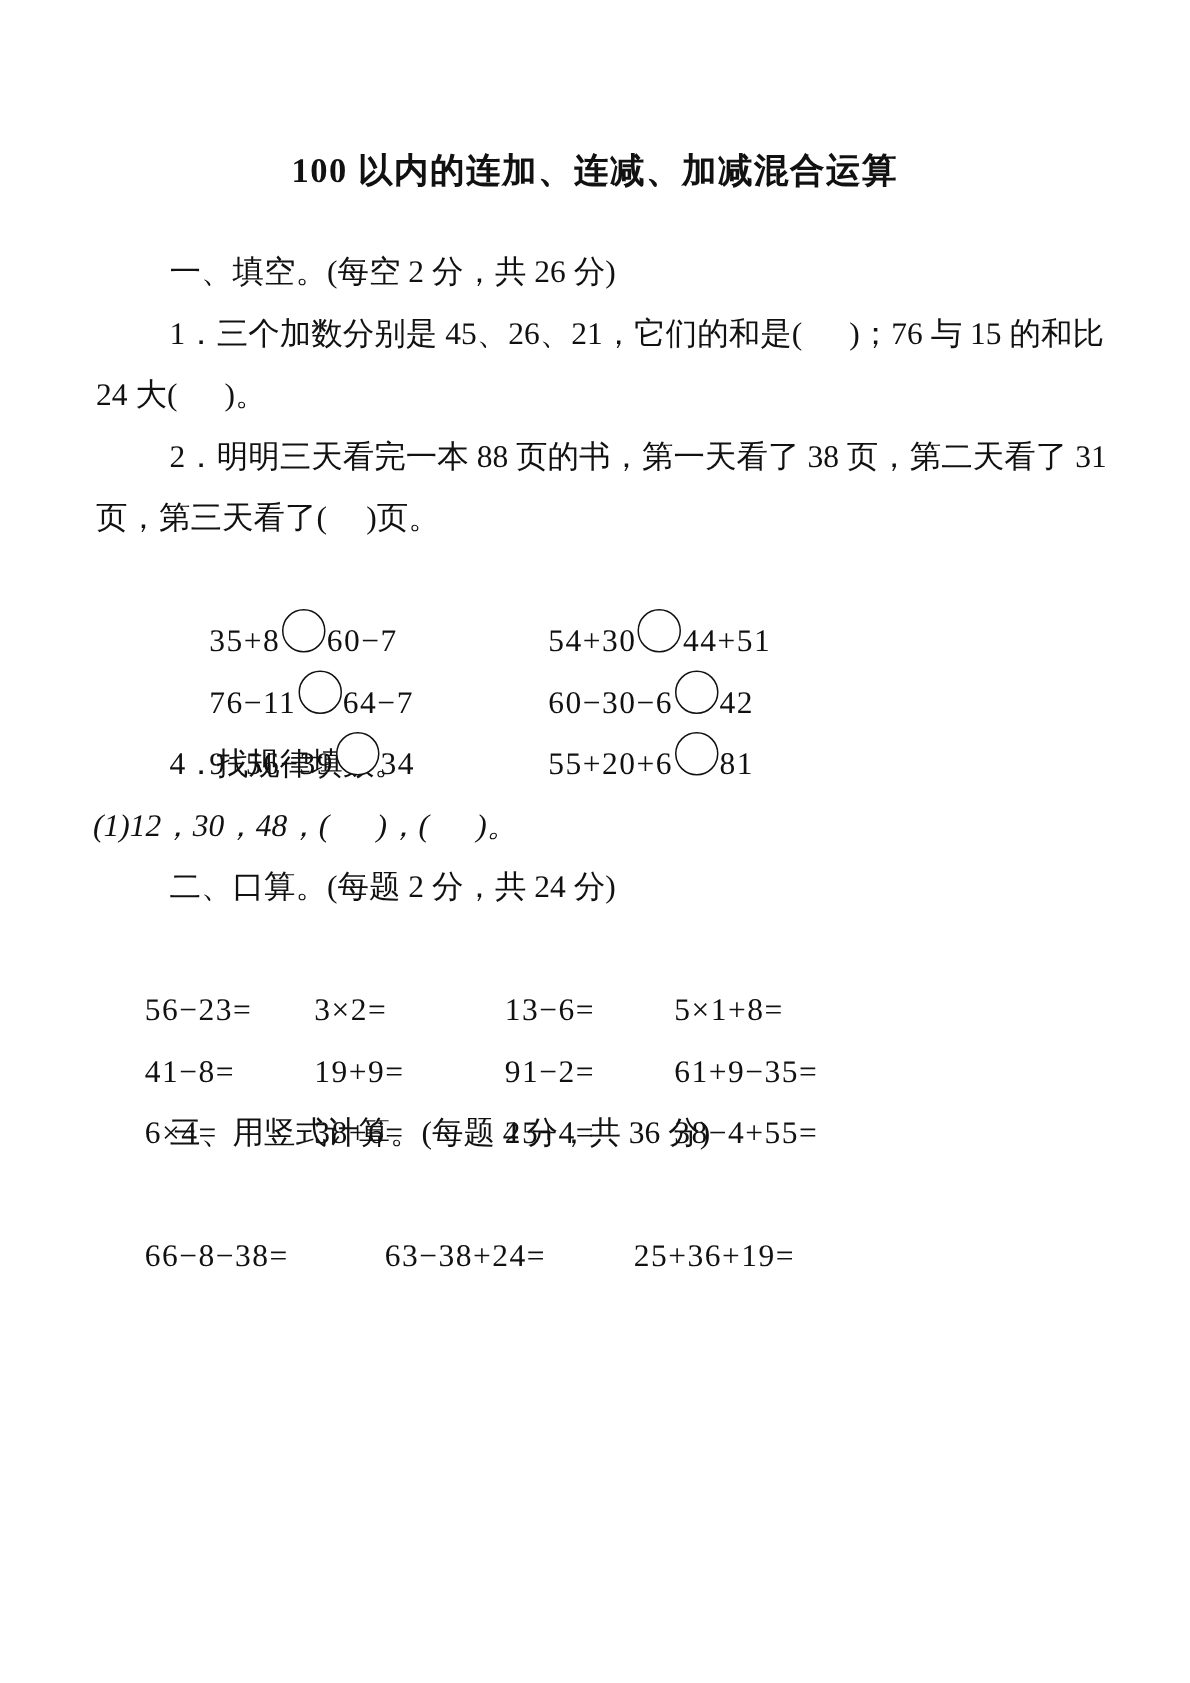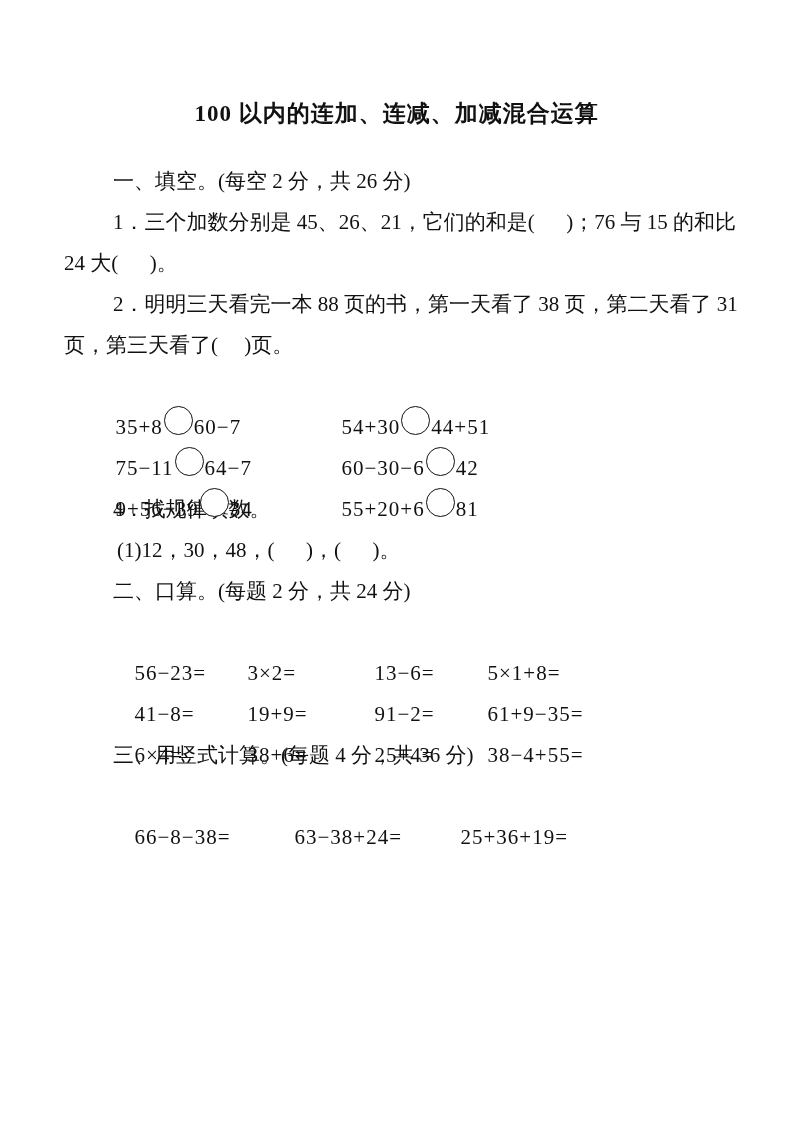--- a/index.html
+++ b/index.html
@@ -26,23 +26,23 @@
   }
   .content { margin-top: 32px; }
   .line {
     height: 41px;
     line-height: 41px;
     white-space: pre;
     overflow: visible;
   }
   .ind-heading { padding-left: 113px; }   
   .ind-cont    { padding-left: 64px; }   
-  .ind-sub     { padding-left: 117px; }   
-  .ind-expr    { padding-left: 84px; }   
-  .ind-calc    { padding-left: 103px; }   
+  .ind-sub     { padding-left: 62px; font-style: italic; }   
+  .ind-expr    { padding-left: 108px; }   
+  .ind-calc    { padding-left: 65px; }   
   .q3-heading  { margin-top: 9px; }
   .expr { letter-spacing: 1px; }
   .circle {
     display: inline-block;
     width: 29px; height: 29px;
     border: 1px solid #111111;
     border-radius: 50%;
     vertical-align: middle;
     position: relative;
     top: -9px;
@@ -80,21 +80,21 @@
 
     <div class="line ind-heading">2．明明三天看完一本 88 页的书，第一天看了 38 页，第二天看了 31</div>
     <div class="line ind-cont">页，第三天看了(     )页。</div>
 
 
     <div class="line ind-expr">
       <span class="q3cell"><span class="expr">35+8</span><span class="circle"></span><span class="expr">60−7</span></span><span class="q3cell last"><span class="expr">54+30</span><span class="circle"></span><span class="expr">44+51</span></span>
     </div>
 
     <div class="line ind-expr">
-      <span class="q3cell"><span class="expr">75−11</span><span class="circle"></span><span class="expr">64−7</span></span><span class="q3cell last"><span class="expr">60−30−6</span><span class="circle"></span><span class="expr">42</span></span>
+      <span class="q3cell"><span class="expr">76−11</span><span class="circle"></span><span class="expr">64−7</span></span><span class="q3cell last"><span class="expr">60−30−6</span><span class="circle"></span><span class="expr">42</span></span>
     </div>
 
     <div class="line ind-expr">
       <span class="q3cell"><span class="expr">9+56−39</span><span class="circle"></span><span class="expr">34</span></span><span class="q3cell last"><span class="expr">55+20+6</span><span class="circle"></span><span class="expr">81</span></span>
     </div>
 
     <div class="line ind-heading">4．找规律填数。</div>
     <div class="line ind-sub">(1)12，30，48，(      )，(      )。</div>
 
     <div class="line ind-heading">二、口算。(每题 2 分，共 24 分)</div>

